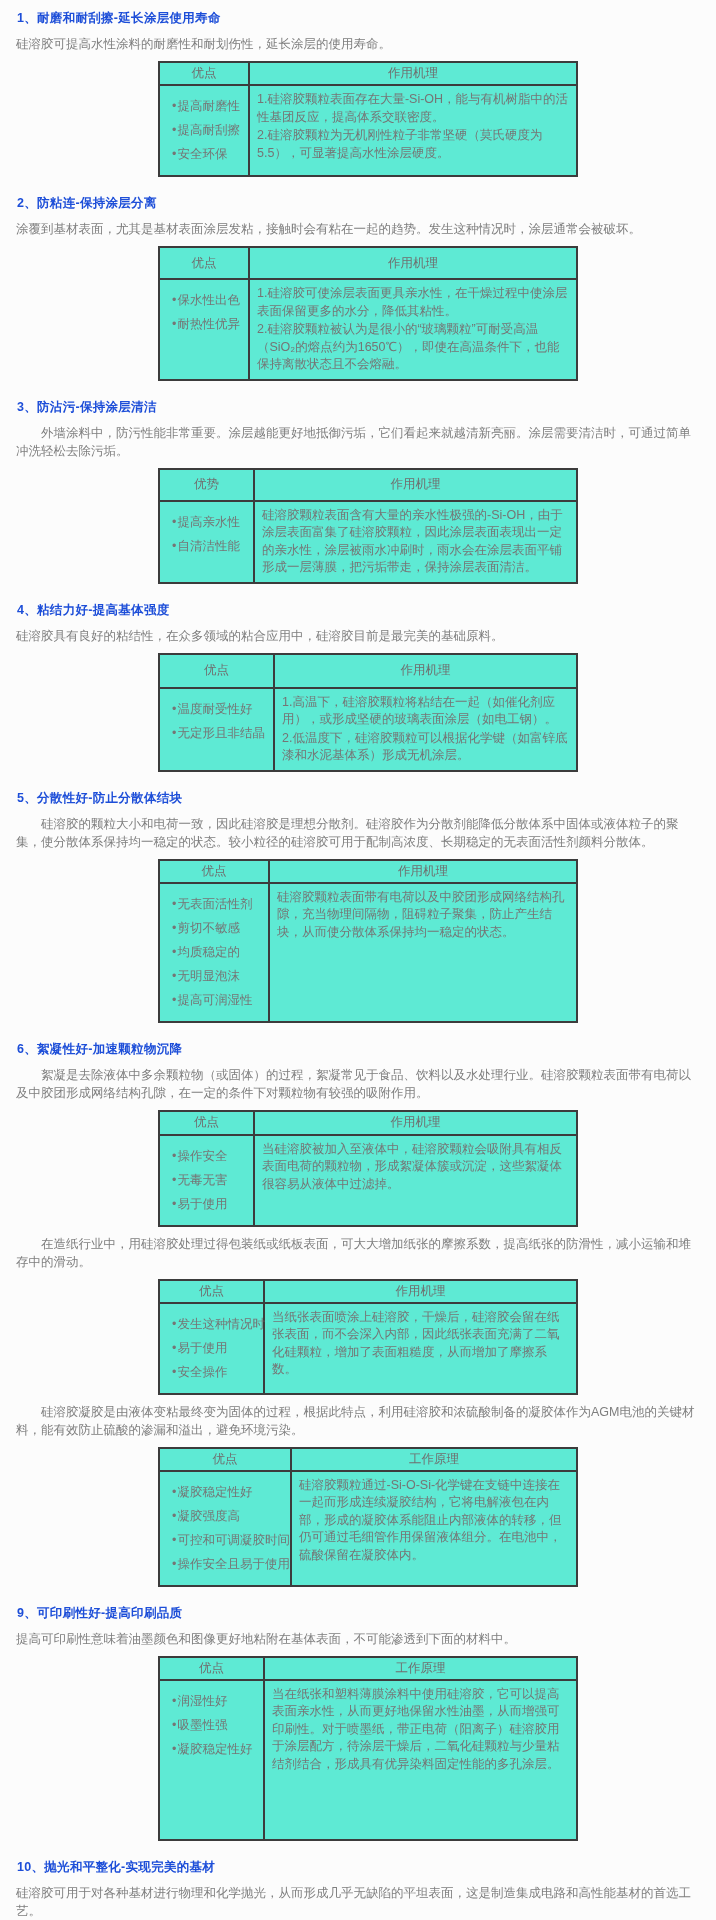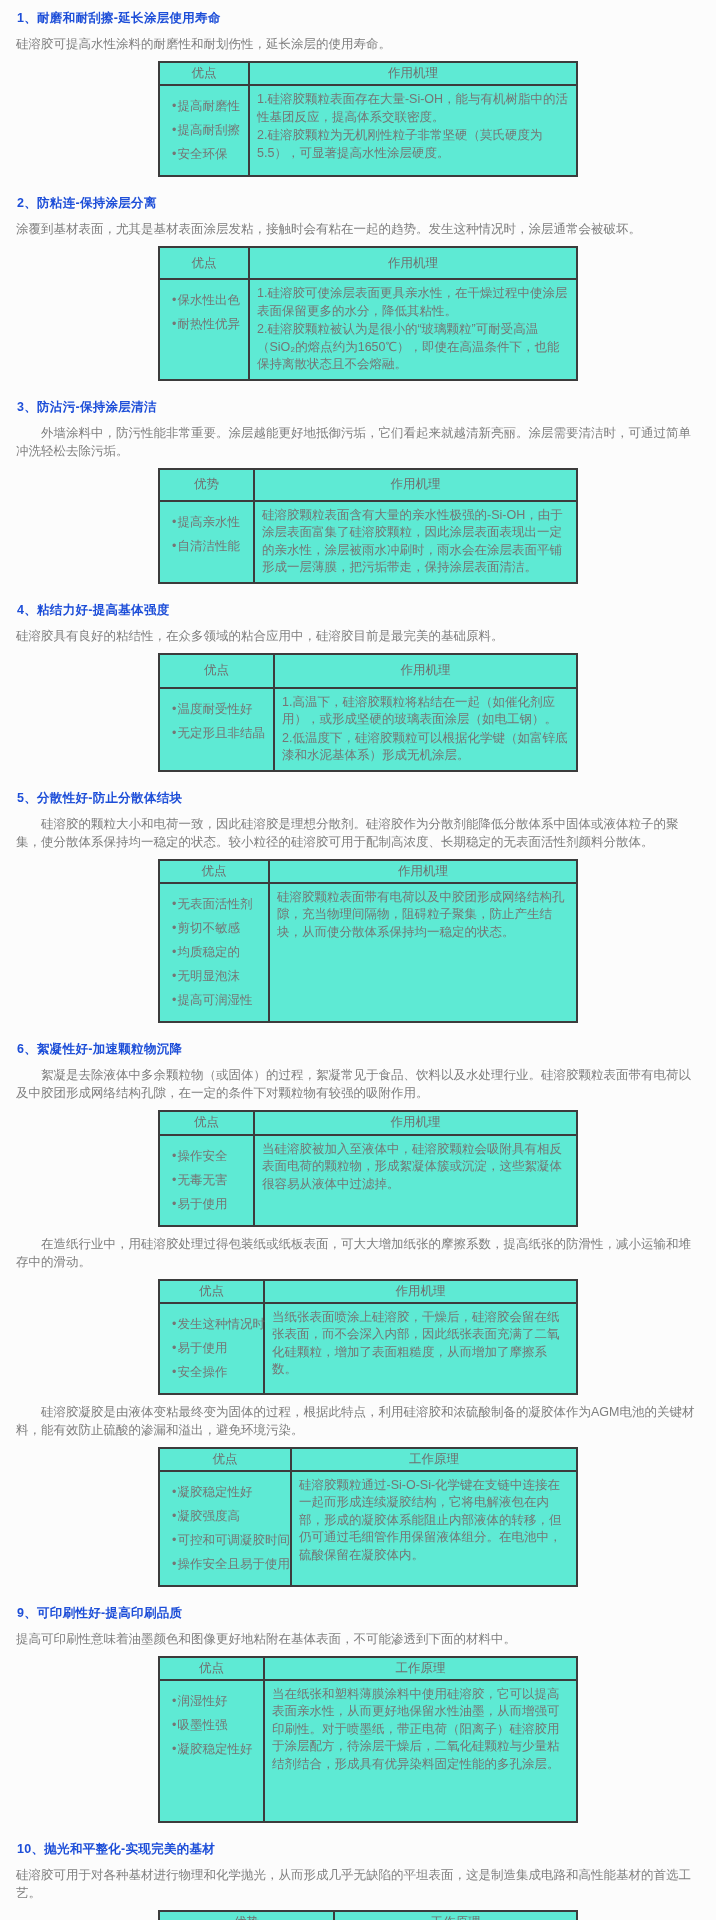--- a/index.html
+++ b/index.html
@@ -273,21 +273,21 @@
     <h3 class="sec-heading">9、可印刷性好-提高印刷品质</h3>
     <p class="sec-intro">提高可印刷性意味着油墨颜色和图像更好地粘附在基体表面，不可能渗透到下面的材料中。</p>
     <table class="adv-table">
       <thead>
         <tr style="height: 22px;">
           <th style="width: 105px;">优点</th>
           <th>工作原理</th>
         </tr>
       </thead>
       <tbody>
-        <tr style="height: 142px;">
+        <tr style="height: 160px;">
           <td class="adv-cell">
             <ul>
                 <li>润湿性好</li>
                 <li>吸墨性强</li>
                 <li>凝胶稳定性好</li>
               </ul>
           </td>
           <td class="mech-cell">
               <p>当在纸张和塑料薄膜涂料中使用硅溶胶，它可以提高表面亲水性，从而更好地保留水性油墨，从而增强可印刷性。对于喷墨纸，带正电荷（阳离子）硅溶胶用于涂层配方，待涂层干燥后，二氧化硅颗粒与少量粘结剂结合，形成具有优异染料固定性能的多孔涂层。</p>
             </td>

